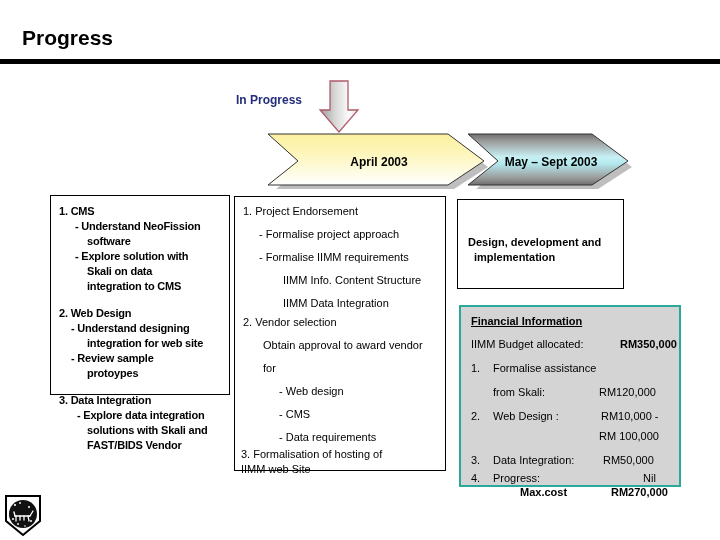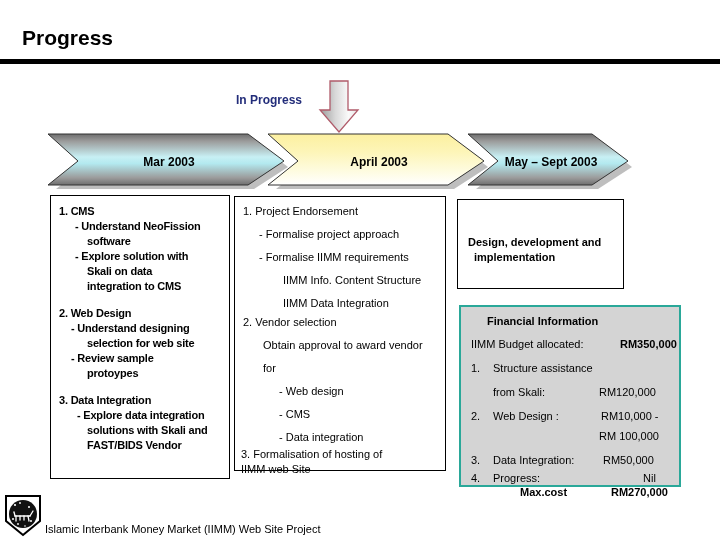--- a/index.html
+++ b/index.html
@@ -84,21 +84,21 @@
   #chev2 .chev-label { justify-content: center; padding-right: 32px; }
   #chev3 .chev-label { justify-content: center; padding-right: 16px; }
 
   
   .box {
     position: absolute;
     background: #ffffff;
     border: 1px solid #000000;
     box-sizing: border-box;
   }
-  #box-mar   { left: 50px;  top: 195px; width: 180px; height: 284px; }
+  #box-mar   { left: 50px;  top: 195px; width: 180px; height: 200px; }
   #box-apr   { left: 234px; top: 196px; width: 212px; height: 275px; }
   #box-may   { left: 457px; top: 199px; width: 167px; height: 90px;  }
 
   #box-fin {
     position: absolute;
     left: 459px; top: 305px; width: 222px; height: 182px;
     background: #d4d4d4;
     border: 2px solid #2aa899;
     box-sizing: border-box;
   }
@@ -128,21 +128,21 @@
   .c3 {
     font-size: 11px;
     font-weight: bold;
   }
   
   .cf {
     font-size: 11px;
   }
   .cf.hd {
     font-weight: bold;
-    margin-left: 16px;
+    text-decoration: underline;
   }
   .cf.money { font-weight: bold; padding-left: 25px; }
 
   
   .footer-logo {
     position: absolute;
     left: 4px;
     top: 495px;
     width: 38px;
     height: 42px;
@@ -172,37 +172,20 @@
           <stop offset="0%" stop-color="#9b9b9b"></stop>
           <stop offset="40%" stop-color="#d8d8d8"></stop>
           <stop offset="75%" stop-color="#fafafa"></stop>
           <stop offset="100%" stop-color="#e6e6e6"></stop>
         </linearGradient>
       </defs>
       <polygon points="12,1 30,1 30,30 40,30 21,52 2,30 12,30" fill="url(#gArrow)" stroke="#b05b6a" stroke-width="1.3"></polygon>
     </svg>
   </div>
 
-  <div class="chev" id="chev1">
-    <svg width="242" height="57" viewBox="0 0 242 57" preserveAspectRatio="none">
-      <defs>
-        <linearGradient id="gCyan1" x1="0" y1="0" x2="0" y2="1">
-          <stop offset="0%" stop-color="#6e6e6e"></stop>
-          <stop offset="14%" stop-color="#9b9b9b"></stop>
-          <stop offset="45%" stop-color="#c8f0f4"></stop>
-          <stop offset="58%" stop-color="#b3e9ef"></stop>
-          <stop offset="86%" stop-color="#9b9b9b"></stop>
-          <stop offset="100%" stop-color="#6e6e6e"></stop>
-        </linearGradient>
-      </defs>
-      <polygon points="8,8 206,8 240,34 206,56 8,56 36,34" fill="#a8a8a8" opacity="0.75"></polygon>
-      <polygon points="0,1 200,1 236,28 200,52 0,52 30,28" fill="url(#gCyan1)" stroke="#333333" stroke-width="1"></polygon>
-    </svg>
-    <div class="chev-label">Mar 2003</div>
-  </div>
 
   <div class="chev" id="chev2">
     <svg width="222" height="57" viewBox="0 0 222 57" preserveAspectRatio="none">
       <defs>
         <linearGradient id="gYellow" x1="0" y1="0" x2="0" y2="1">
           <stop offset="0%" stop-color="#fcf0a0"></stop>
           <stop offset="35%" stop-color="#fdf5b8"></stop>
           <stop offset="70%" stop-color="#fefbdd"></stop>
           <stop offset="100%" stop-color="#ffffff"></stop>
         </linearGradient>
@@ -233,58 +216,58 @@
 
   <div class="box" id="box-mar">
     <div class="ln c1" style="left:8px;  top:10px;">1.  CMS</div>
     <div class="ln c1" style="left:24px; top:25px;">- Understand NeoFission</div>
     <div class="ln c1" style="left:36px; top:40px;">software</div>
     <div class="ln c1" style="left:24px; top:55px;">- Explore solution with</div>
     <div class="ln c1" style="left:36px; top:70px;">Skali on data</div>
     <div class="ln c1" style="left:36px; top:85px;">integration to CMS</div>
     <div class="ln c1" style="left:8px;  top:112px;">2.  Web Design</div>
     <div class="ln c1" style="left:20px; top:127px;">-  Understand designing</div>
-    <div class="ln c1" style="left:36px; top:142px;">selection for web site</div>
+    <div class="ln c1" style="left:36px; top:142px;">integration for web site</div>
     <div class="ln c1" style="left:20px; top:157px;">-  Review sample</div>
     <div class="ln c1" style="left:36px; top:172px;">protoypes</div>
     <div class="ln c1" style="left:8px;  top:199px;">3.   Data Integration</div>
     <div class="ln c1" style="left:26px; top:214px;">-  Explore data integration</div>
     <div class="ln c1" style="left:36px; top:229px;">solutions with  Skali and</div>
     <div class="ln c1" style="left:36px; top:244px;">FAST/BIDS Vendor</div>
   </div>
 
   <div class="box" id="box-apr">
     <div class="ln c2 hd" style="left:8px;  top:9px;">1.  Project Endorsement</div>
     <div class="ln c2" style="left:24px; top:32px;">-  Formalise project approach</div>
     <div class="ln c2" style="left:24px; top:55px;">-  Formalise IIMM  requirements</div>
     <div class="ln c2" style="left:48px; top:78px;">IIMM Info. Content Structure</div>
     <div class="ln c2" style="left:48px; top:101px;">IIMM Data Integration</div>
     <div class="ln c2 hd" style="left:8px;  top:120px;text-align:right;">2.  Vendor selection</div>
     <div class="ln c2" style="left:28px; top:143px;">Obtain approval to award vendor</div>
     <div class="ln c2" style="left:28px; top:166px;">for</div>
     <div class="ln c2" style="left:44px; top:189px;">-  Web design</div>
     <div class="ln c2" style="left:44px; top:212px;">-  CMS</div>
-    <div class="ln c2" style="left:44px; top:235px;">-  Data integration</div>
+    <div class="ln c2" style="left:44px; top:235px;">-  Data requirements</div>
     <div class="ln c2 hd" style="left:6px;  top:252px;">3. Formalisation of hosting of</div>
     <div class="ln c2 hd" style="left:6px;  top:267px;">IIMM web Site</div>
   </div>
 
   <div class="box" id="box-may">
     <div class="ln c3" style="left:10px; top:37px;">Design, development and</div>
     <div class="ln c3" style="left:16px; top:52px;">implementation</div>
   </div>
 
   <div id="box-fin">
     <div class="ln cf hd" style="left:10px; top:9px;">Financial Information</div>
 
     <div class="ln cf" style="left:10px;  top:32px;">IIMM Budget allocated:</div>
     <div class="ln cf money" style="left:134px; top:32px;">RM350,000</div>
 
     <div class="ln cf" style="left:10px; top:56px;">1.</div>
-    <div class="ln cf" style="left:32px; top:56px;">Structure assistance</div>
+    <div class="ln cf" style="left:32px; top:56px;">Formalise assistance</div>
 
     <div class="ln cf" style="left:32px; top:80px;">from Skali:</div>
     <div class="ln cf" style="left:138px; top:80px;">RM120,000</div>
 
     <div class="ln cf" style="left:10px; top:104px;">2.</div>
     <div class="ln cf" style="left:32px; top:104px;">Web Design :</div>
     <div class="ln cf" style="left:140px; top:104px;">RM10,000 -</div>
 
     <div class="ln cf" style="left:138px; top:124px;">RM 100,000</div>
 
@@ -317,15 +300,14 @@
         <path d="M11,21 H26"></path>
         <path d="M12,21 L12,26"></path>
         <path d="M24,21 L25,26"></path>
         <path d="M16,21 L16,25"></path>
         <path d="M20,21 L20,25"></path>
         <path d="M26,21 L29,16"></path>
         <path d="M11,21 L10,17"></path>
       </g>
     </svg>
   </div>
-  <div class="footer-text">Islamic Interbank Money Market (IIMM) Web Site Project</div>
 
 </div>
 
 </body></html>

